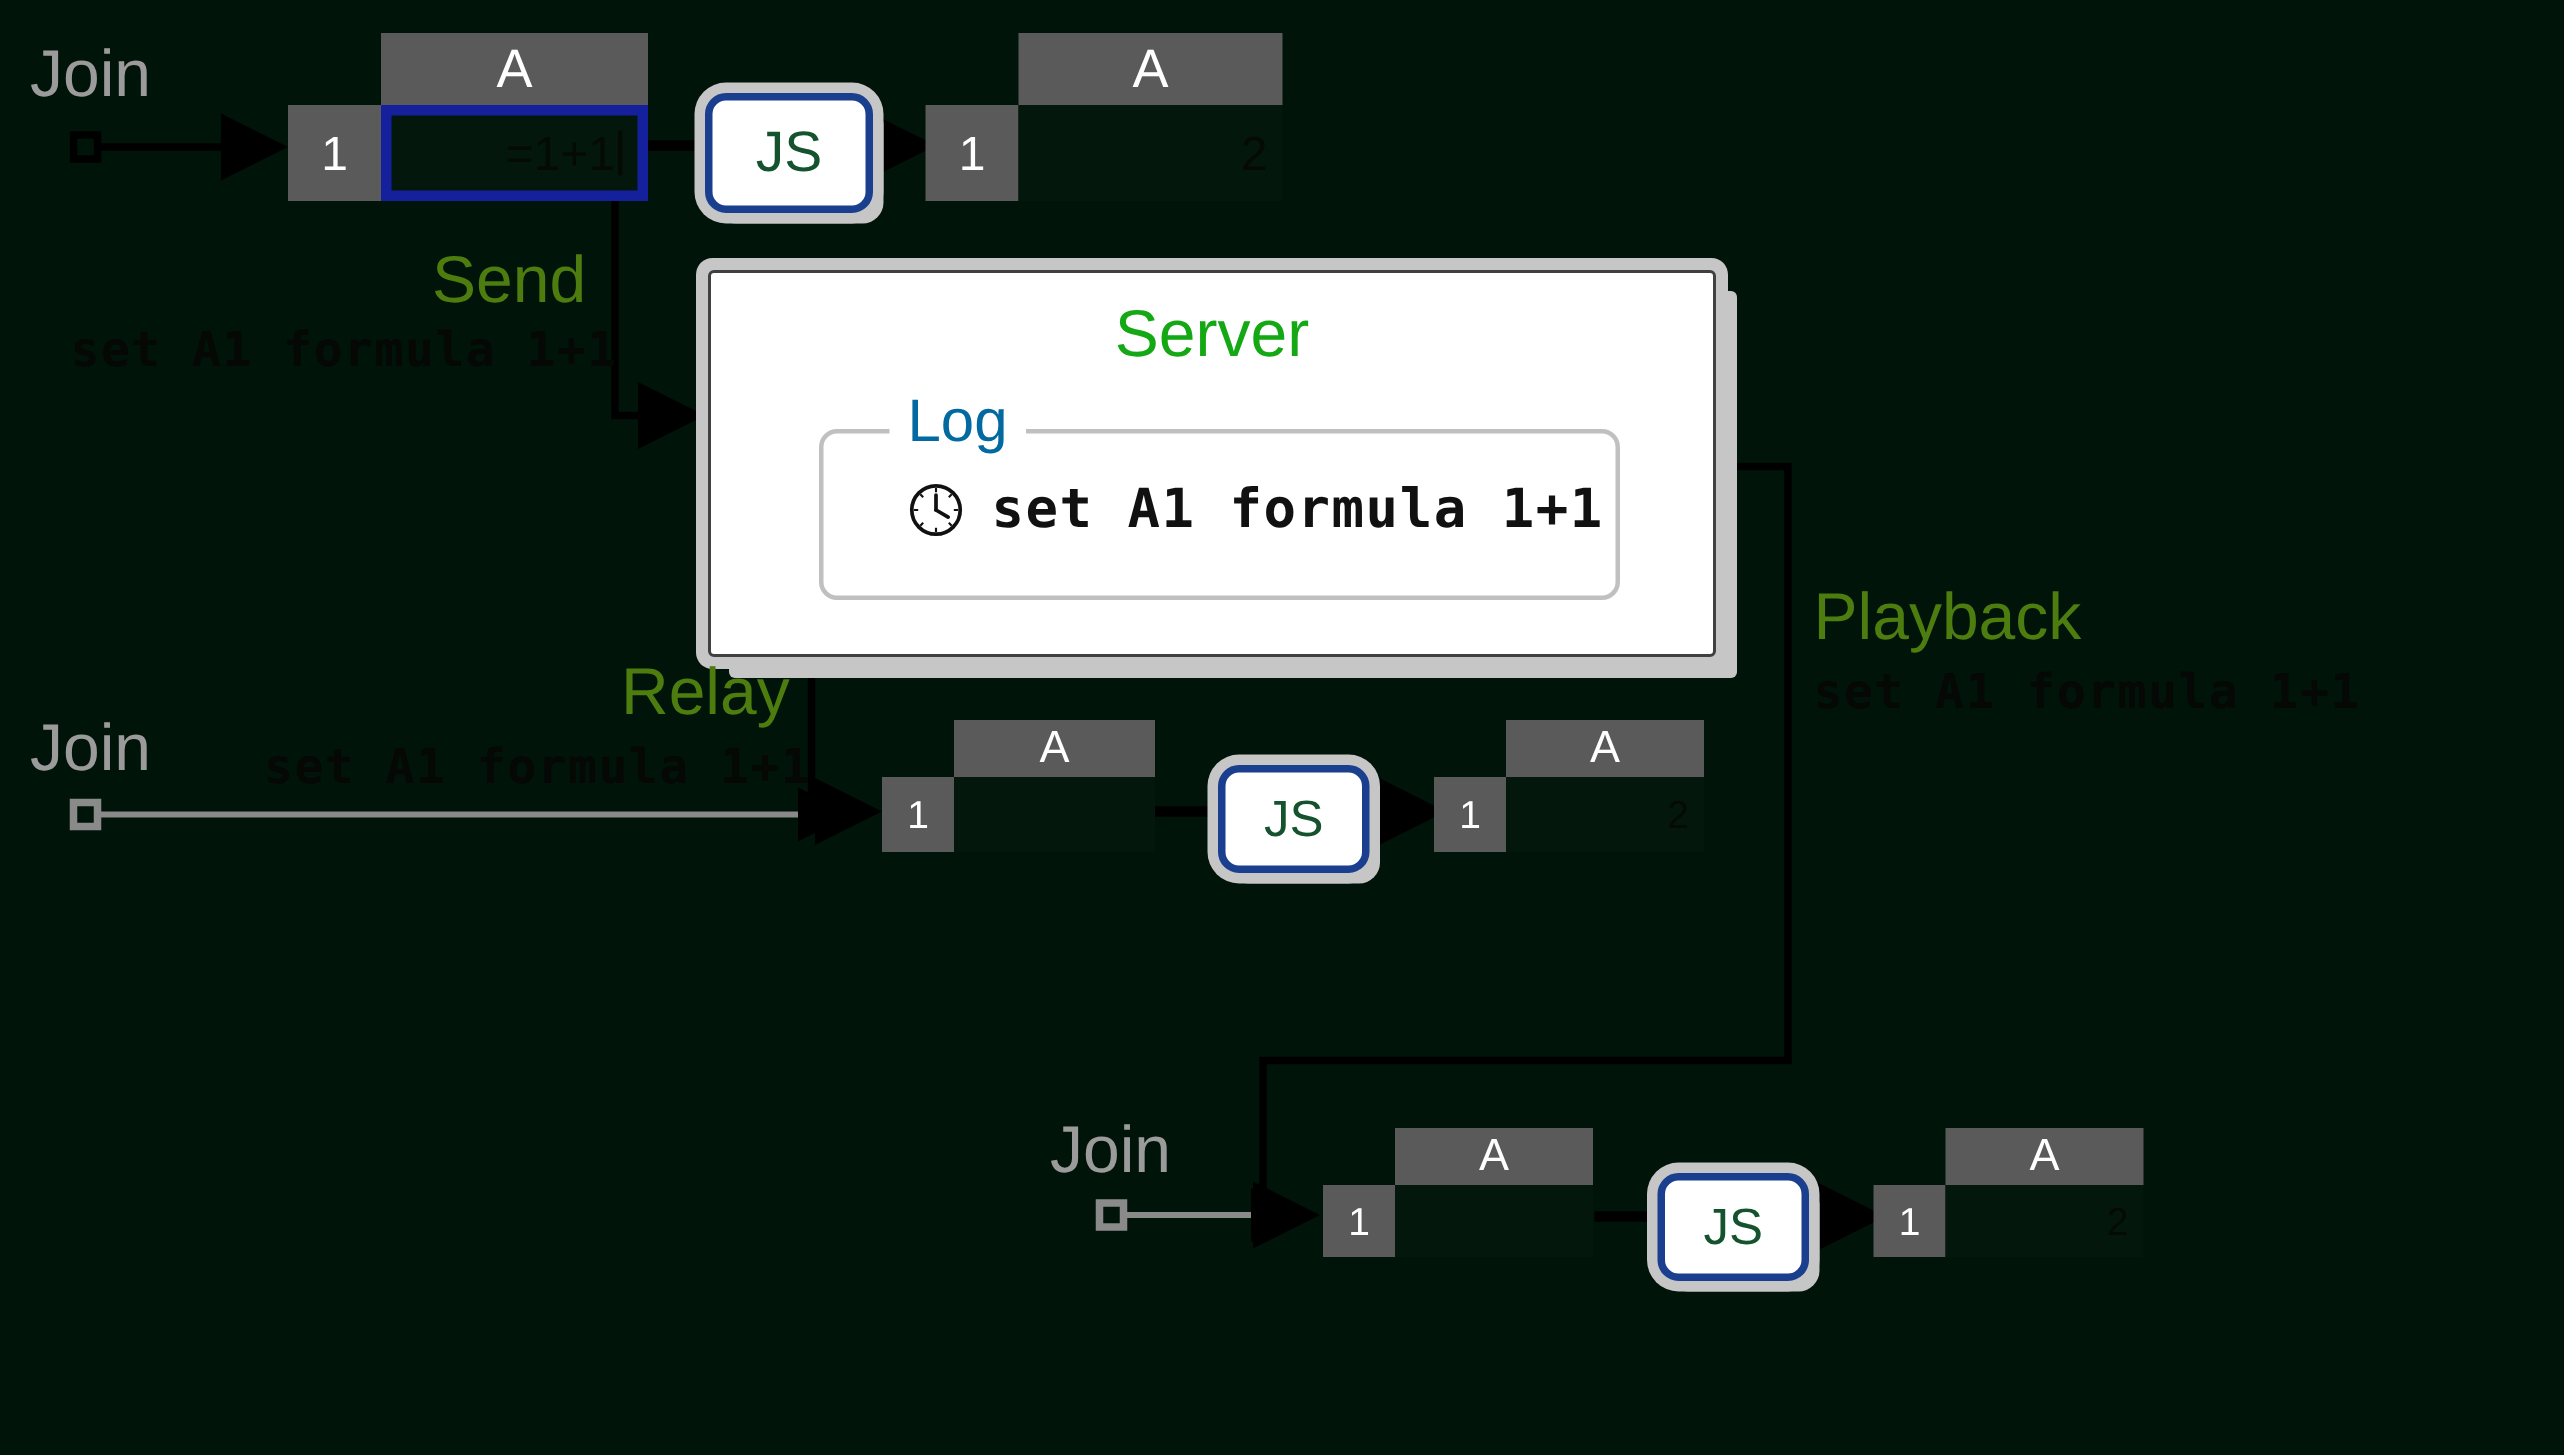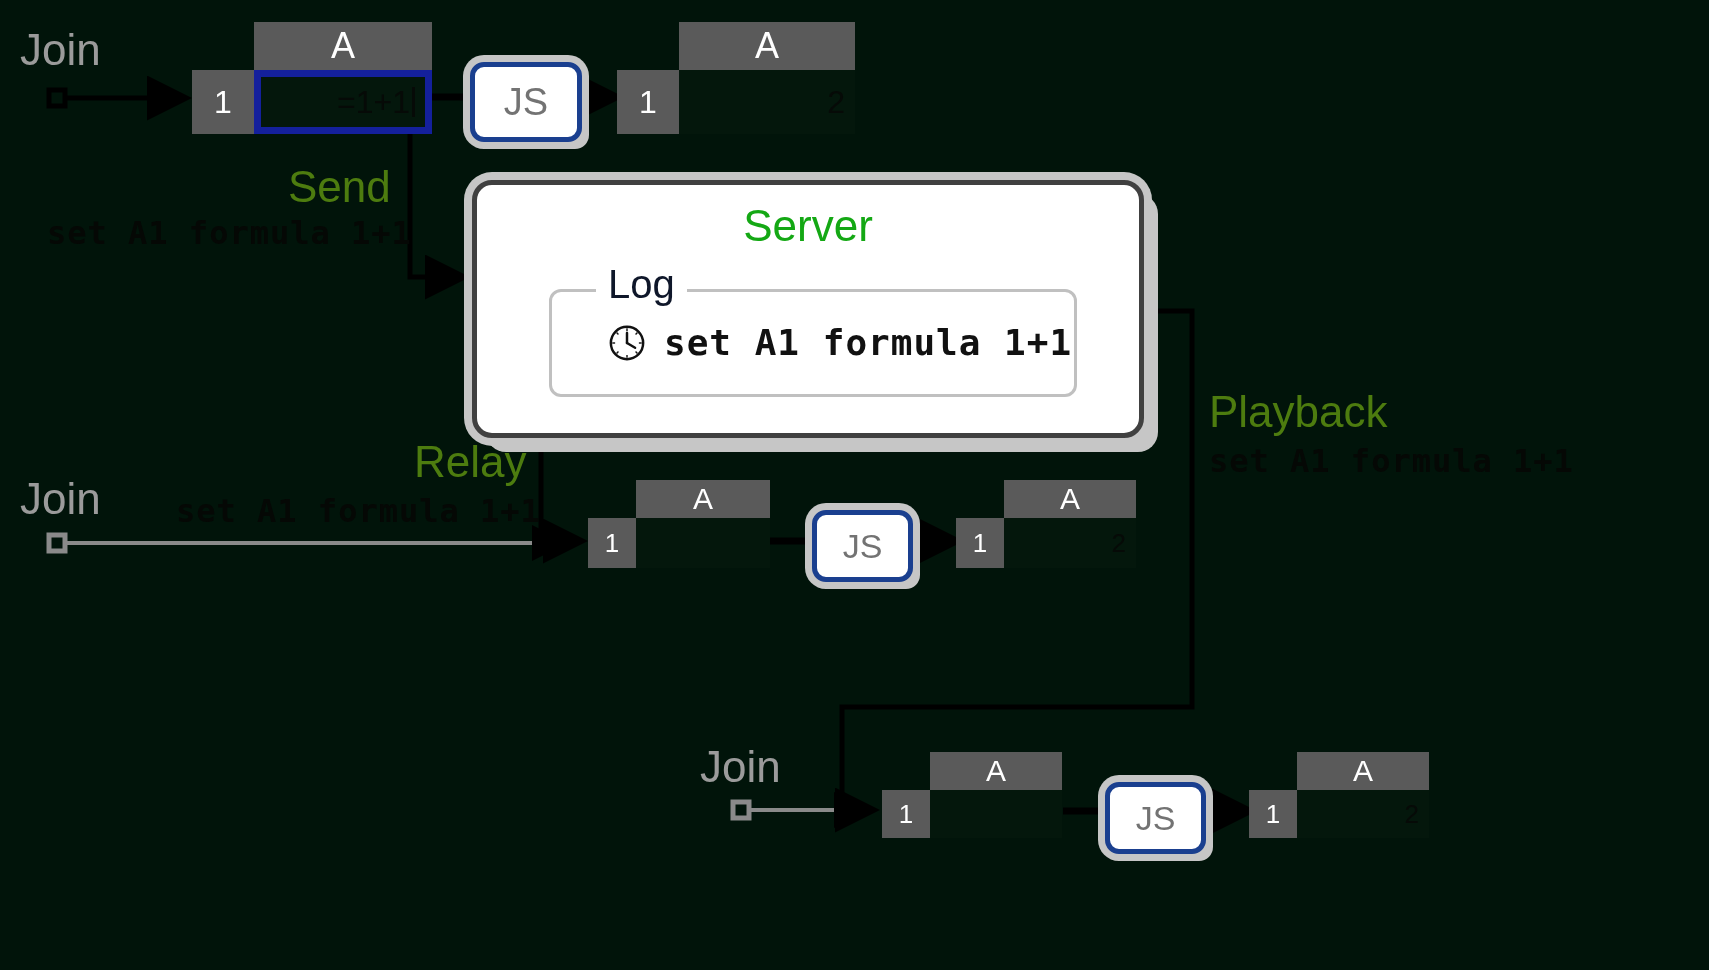--- a/index.html
+++ b/index.html
@@ -45,43 +45,43 @@
     font-family:"Liberation Sans", sans-serif;
   }
   .sheet .cell.sel{
     border:7px solid #14209c;background:#04170c;
   }
   .caret{display:inline-block;width:3px;height:30px;background:#060a07;margin-left:2px;}
 
   
   .jschip{
     position:absolute;background:#ffffff;border:5px solid #1a3f8f;
-    border-radius:14px;color:#737373;font-size:38px;font-weight:400;
+    border-radius:14px;color:#14532d;font-size:38px;font-weight:400;
     display:flex;align-items:center;justify-content:center;
     font-family:"Liberation Sans", sans-serif;
     box-shadow:7px 7px 0 0 #c6c6c6, 0 0 0 7px #c6c6c6;
   }
 
   
   .server{
-    position:absolute;background:#ffffff;border:5px solid #404040;
-    border-radius:20px;box-shadow:14px 14px 0 0 #c6c6c6, 0 0 0 8px #c6c6c6;
+    position:absolute;background:#ffffff;border:2px solid #404040;
+    border-radius:4px;box-shadow:14px 14px 0 0 #c6c6c6, 0 0 0 8px #c6c6c6;
     box-sizing:border-box;
   }
   .server-title{
     text-align:center;color:#14a814;font-size:44px;margin-top:16px;
     font-family:"Liberation Sans", sans-serif;
   }
   .log-field{
     position:absolute;left:72px;top:104px;right:62px;bottom:36px;
     border:3px solid #c0c0c0;border-radius:12px;box-sizing:border-box;
   }
   .log-legend{
     position:absolute;left:44px;top:-30px;background:#ffffff;padding:0 12px;
-    color:#0f172a;font-size:40px;font-family:"Liberation Sans", sans-serif;
+    color:#0369a1;font-size:40px;font-family:"Liberation Sans", sans-serif;
   }
   .log-row{
     position:absolute;left:56px;top:30px;display:flex;align-items:center;gap:18px;
   }
   .log-text{
     color:#111111;font-size:36px;font-weight:700;letter-spacing:1px;
     font-family:"DejaVu Sans Mono", monospace;white-space:nowrap;
   }
   .clock-ic{width:38px;height:38px;display:block;}
 </style>

